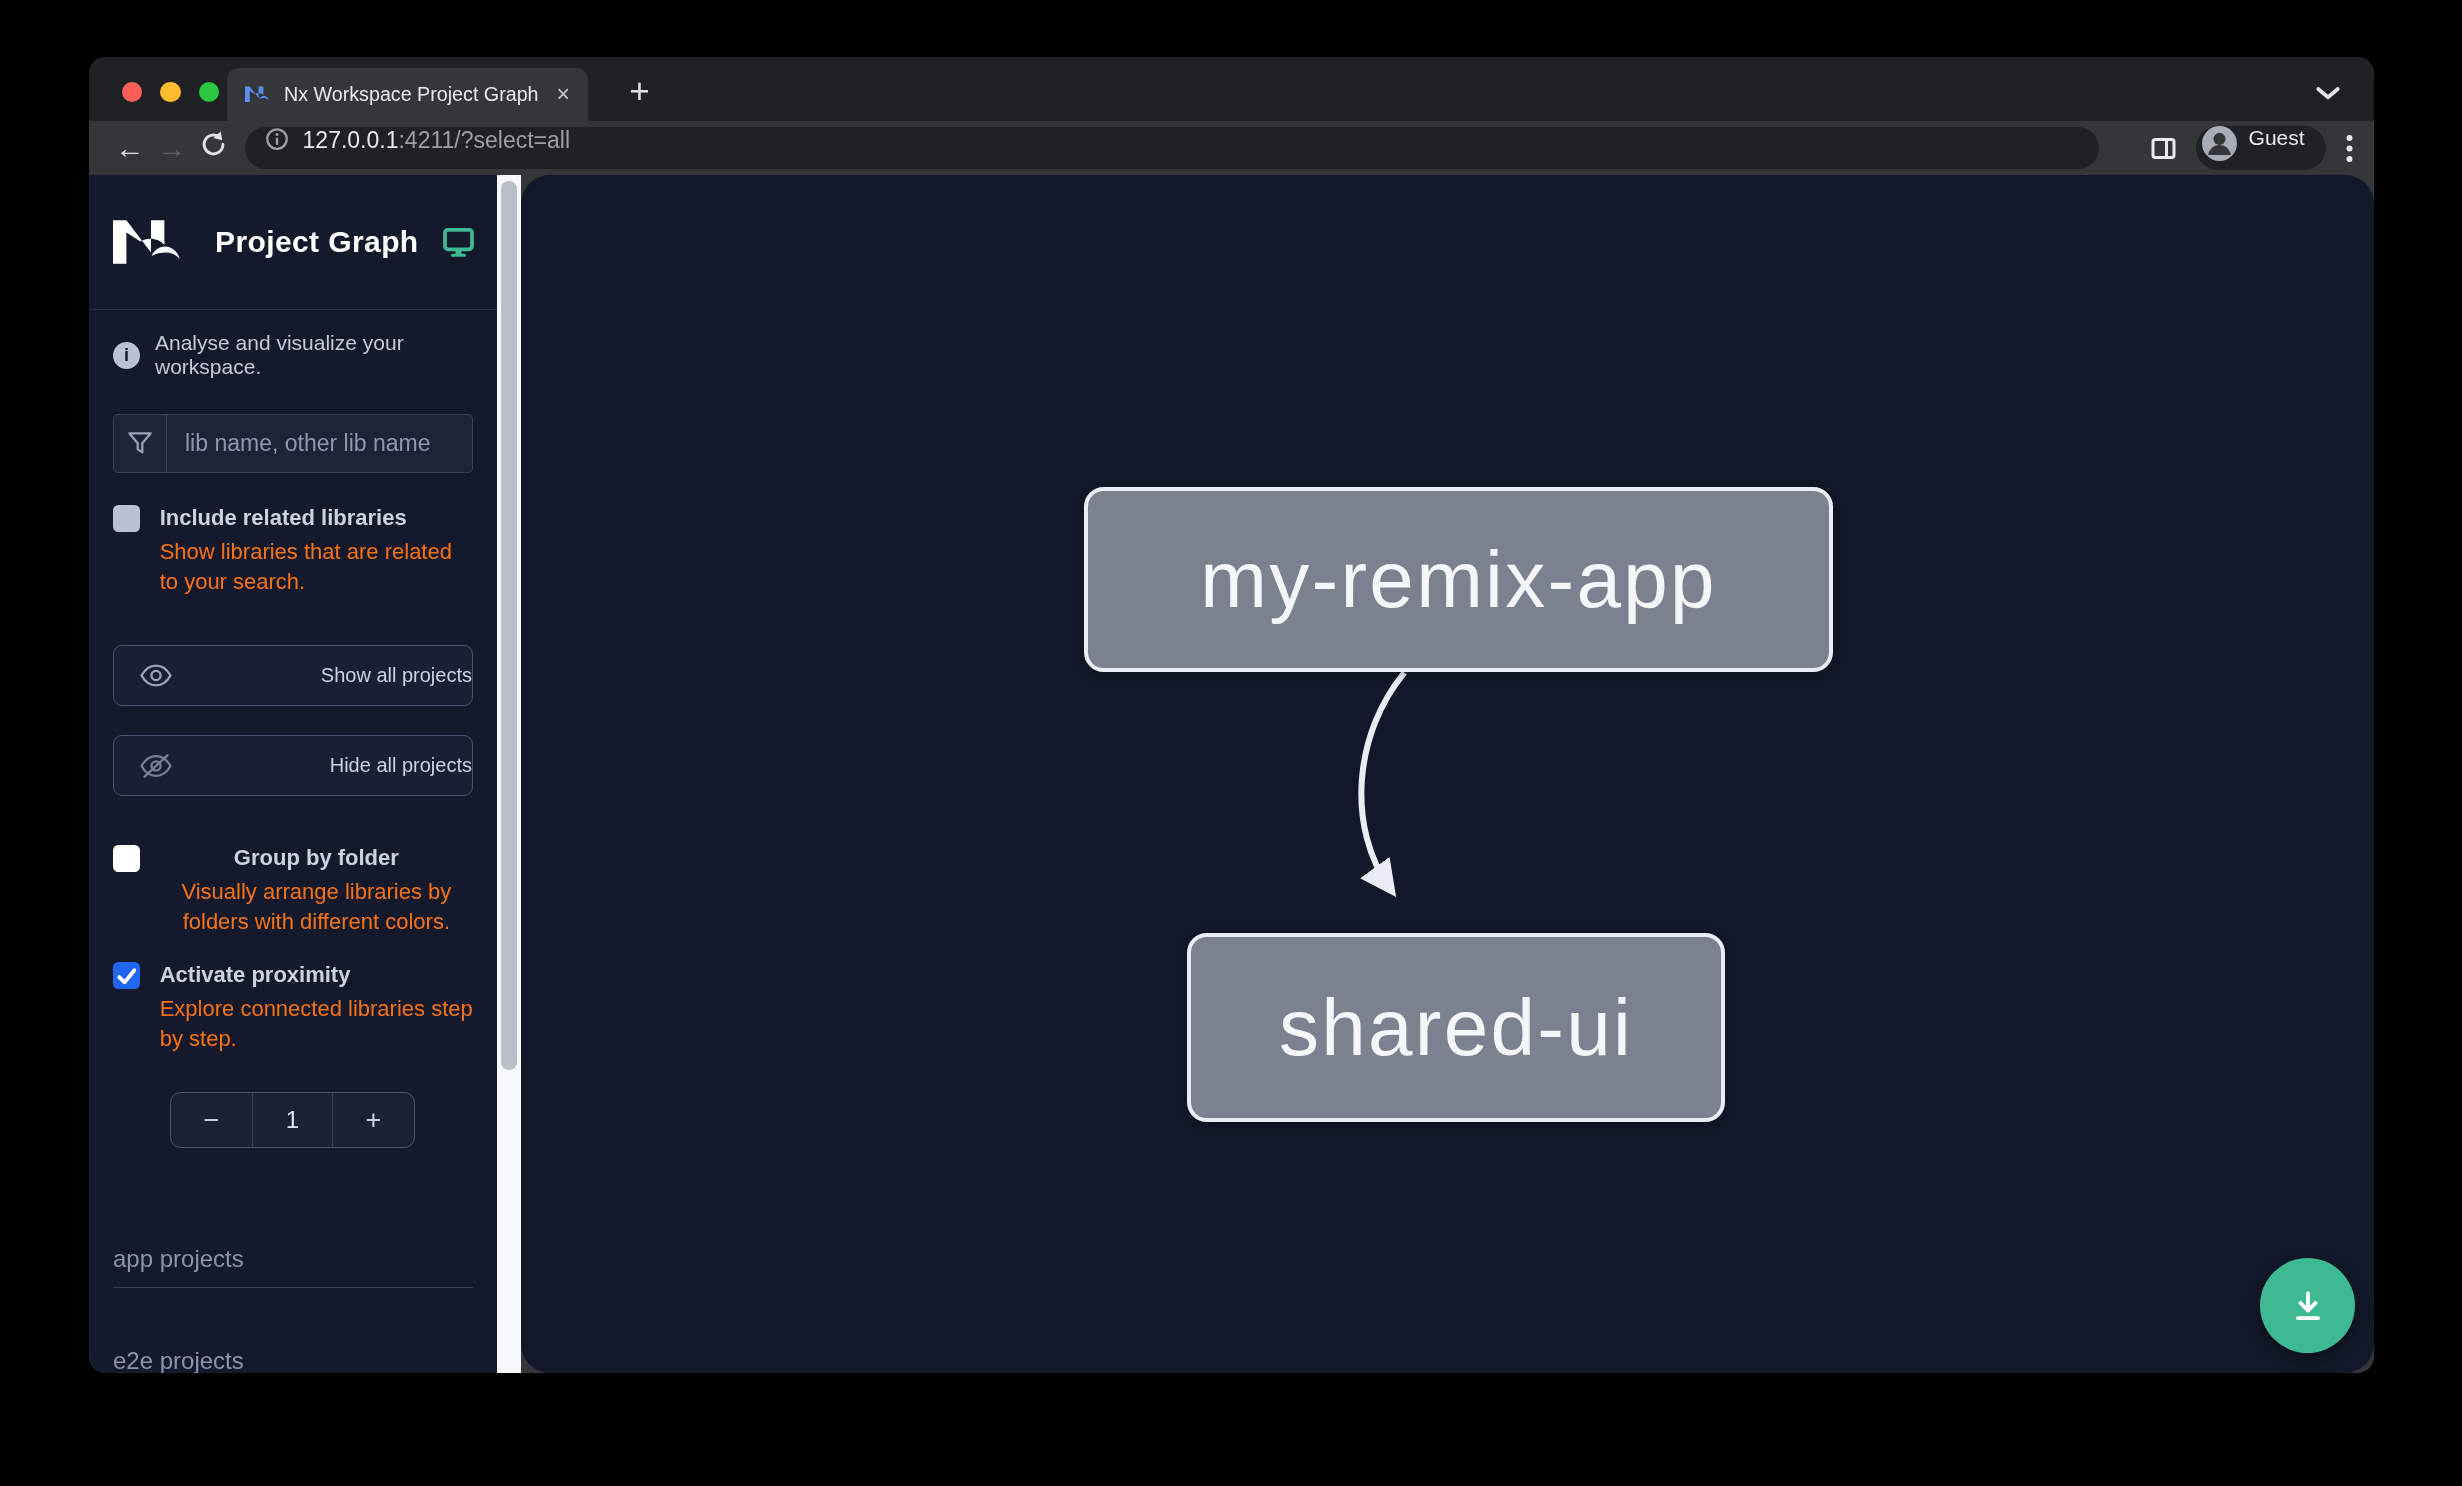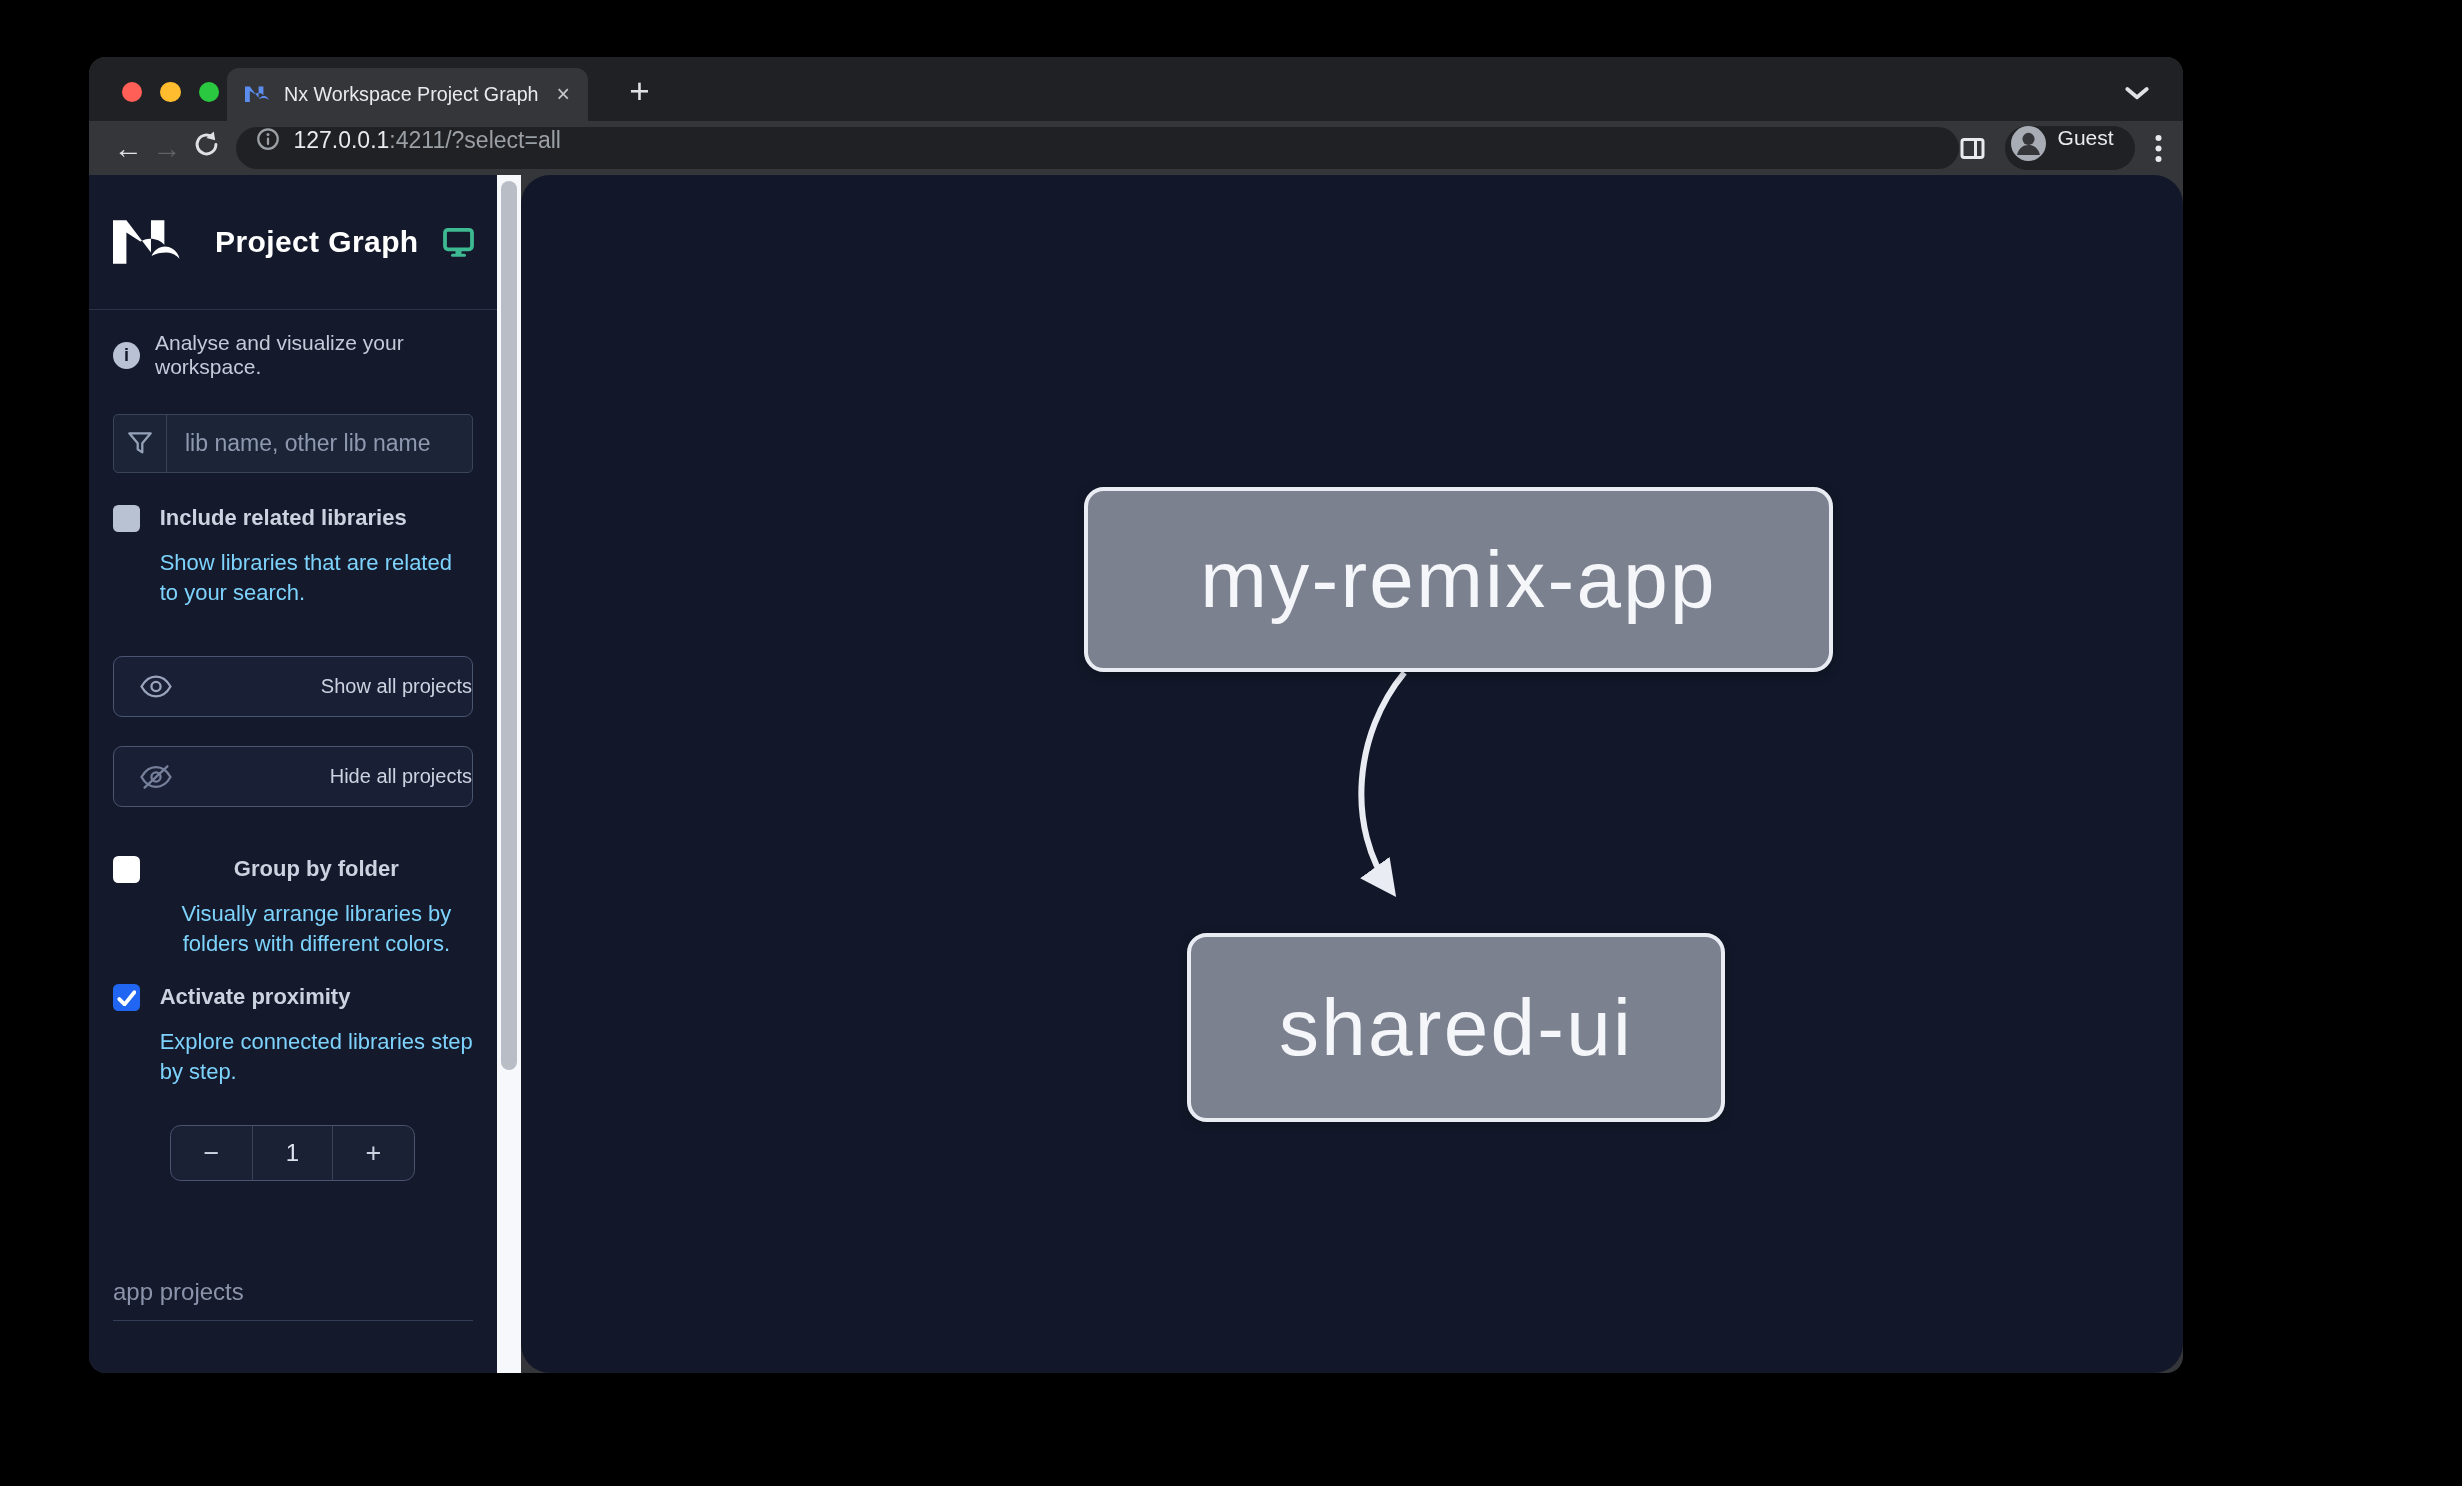--- a/index.html
+++ b/index.html
@@ -1,18 +1,18 @@
 <!DOCTYPE html>
 <html style="font-size:12px"><head>
 <meta charset="utf-8">
 <style>
   * { margin:0; padding:0; box-sizing:border-box; }
   html,body { width:2462px; height:1487px; background:#000; font-family:"Liberation Sans", sans-serif; overflow:hidden; }
 
-  .window { position:absolute; left:89px; top:57px; width:2094px; height:1316px;
+  .window { position:absolute; left:89px; top:57px; width:2285px; height:1316px;
             border-radius:16.6px; overflow:hidden; background:#35363a; display:flex; flex-direction:column; }
 
   
   .tabstrip { position:relative; height:64px; background:#202124; flex:none; }
   .traffic { position:absolute; left:33px; top:25px; display:flex; gap:18px; }
   .tl { width:20.4px; height:20.4px; border-radius:50%; }
   .tl-red { background:#ff5f57; } .tl-yellow { background:#febc2e; } .tl-green { background:#2ac840; }
   .tab { position:absolute; left:138px; top:10.6px; width:361px; height:54px; background:#35363a;
          border-radius:12px 12px 0 0; display:flex; align-items:center; padding:0 18px; gap:15px; }
   .tab-title { flex:1; font-size:19.7px; color:#e8eaed; white-space:nowrap; overflow:hidden; }
@@ -52,21 +52,21 @@
                 display:flex; align-items:stretch; overflow:hidden; }
   .search-icon-cell { width:53px; border-right:1.5px solid #3a4459; display:grid; place-items:center; flex:none; }
   .search-input { flex:1; background:transparent; border:none; outline:none; color:#e2e8f0;
                   font-size:23px; padding:0 18px; font-family:"Liberation Sans", sans-serif; }
   .search-input::placeholder { color:#8e99b0; }
 
   .check-block { margin-top:30px; display:grid; grid-template-columns:27px 1fr; column-gap:19.7px; }
   .checkbox { width:27px; height:27px; border-radius:5.3px; margin-top:2.3px; display:grid; place-items:center; }
   .cb-gray { background:#b9c2d3; } .cb-white { background:#ffffff; } .cb-blue { background:#2166f3; }
   .check-label { font-size:22px; font-weight:600; color:#ccd3e0; line-height:30px; }
-  .check-desc { grid-column:2; font-size:22px; color:#7dd3fc; line-height:30px; margin-top:15px; max-width:325px; }
+  .check-desc { grid-column:2; font-size:22px; color:#f97316; line-height:30px; margin-top:4px; max-width:325px; }
 
   .side-btn { width:100%; height:61px; border:1.5px solid #495571; background:#191f34; border-radius:9px;
               display:flex; align-items:center; gap:19.7px; padding-left:26px; color:#ccd3e0;
               font-size:20px; font-weight:500;justify-content:space-between; }
   .btn-show { margin-top:48px; } .btn-hide { margin-top:29px; }
 
   .stepper { margin-top:38px; margin-left:57px; width:245px; height:56px; border:1.5px solid #4a5470;
              background:#1a2134; border-radius:10.6px; display:flex; overflow:hidden; }
   .step-btn { width:82px; display:grid; place-items:center; font-size:27px; color:#ccd3e0; }
   .step-value { width:82px; border-left:1.5px solid #39425a; border-right:1.5px solid #39425a;

